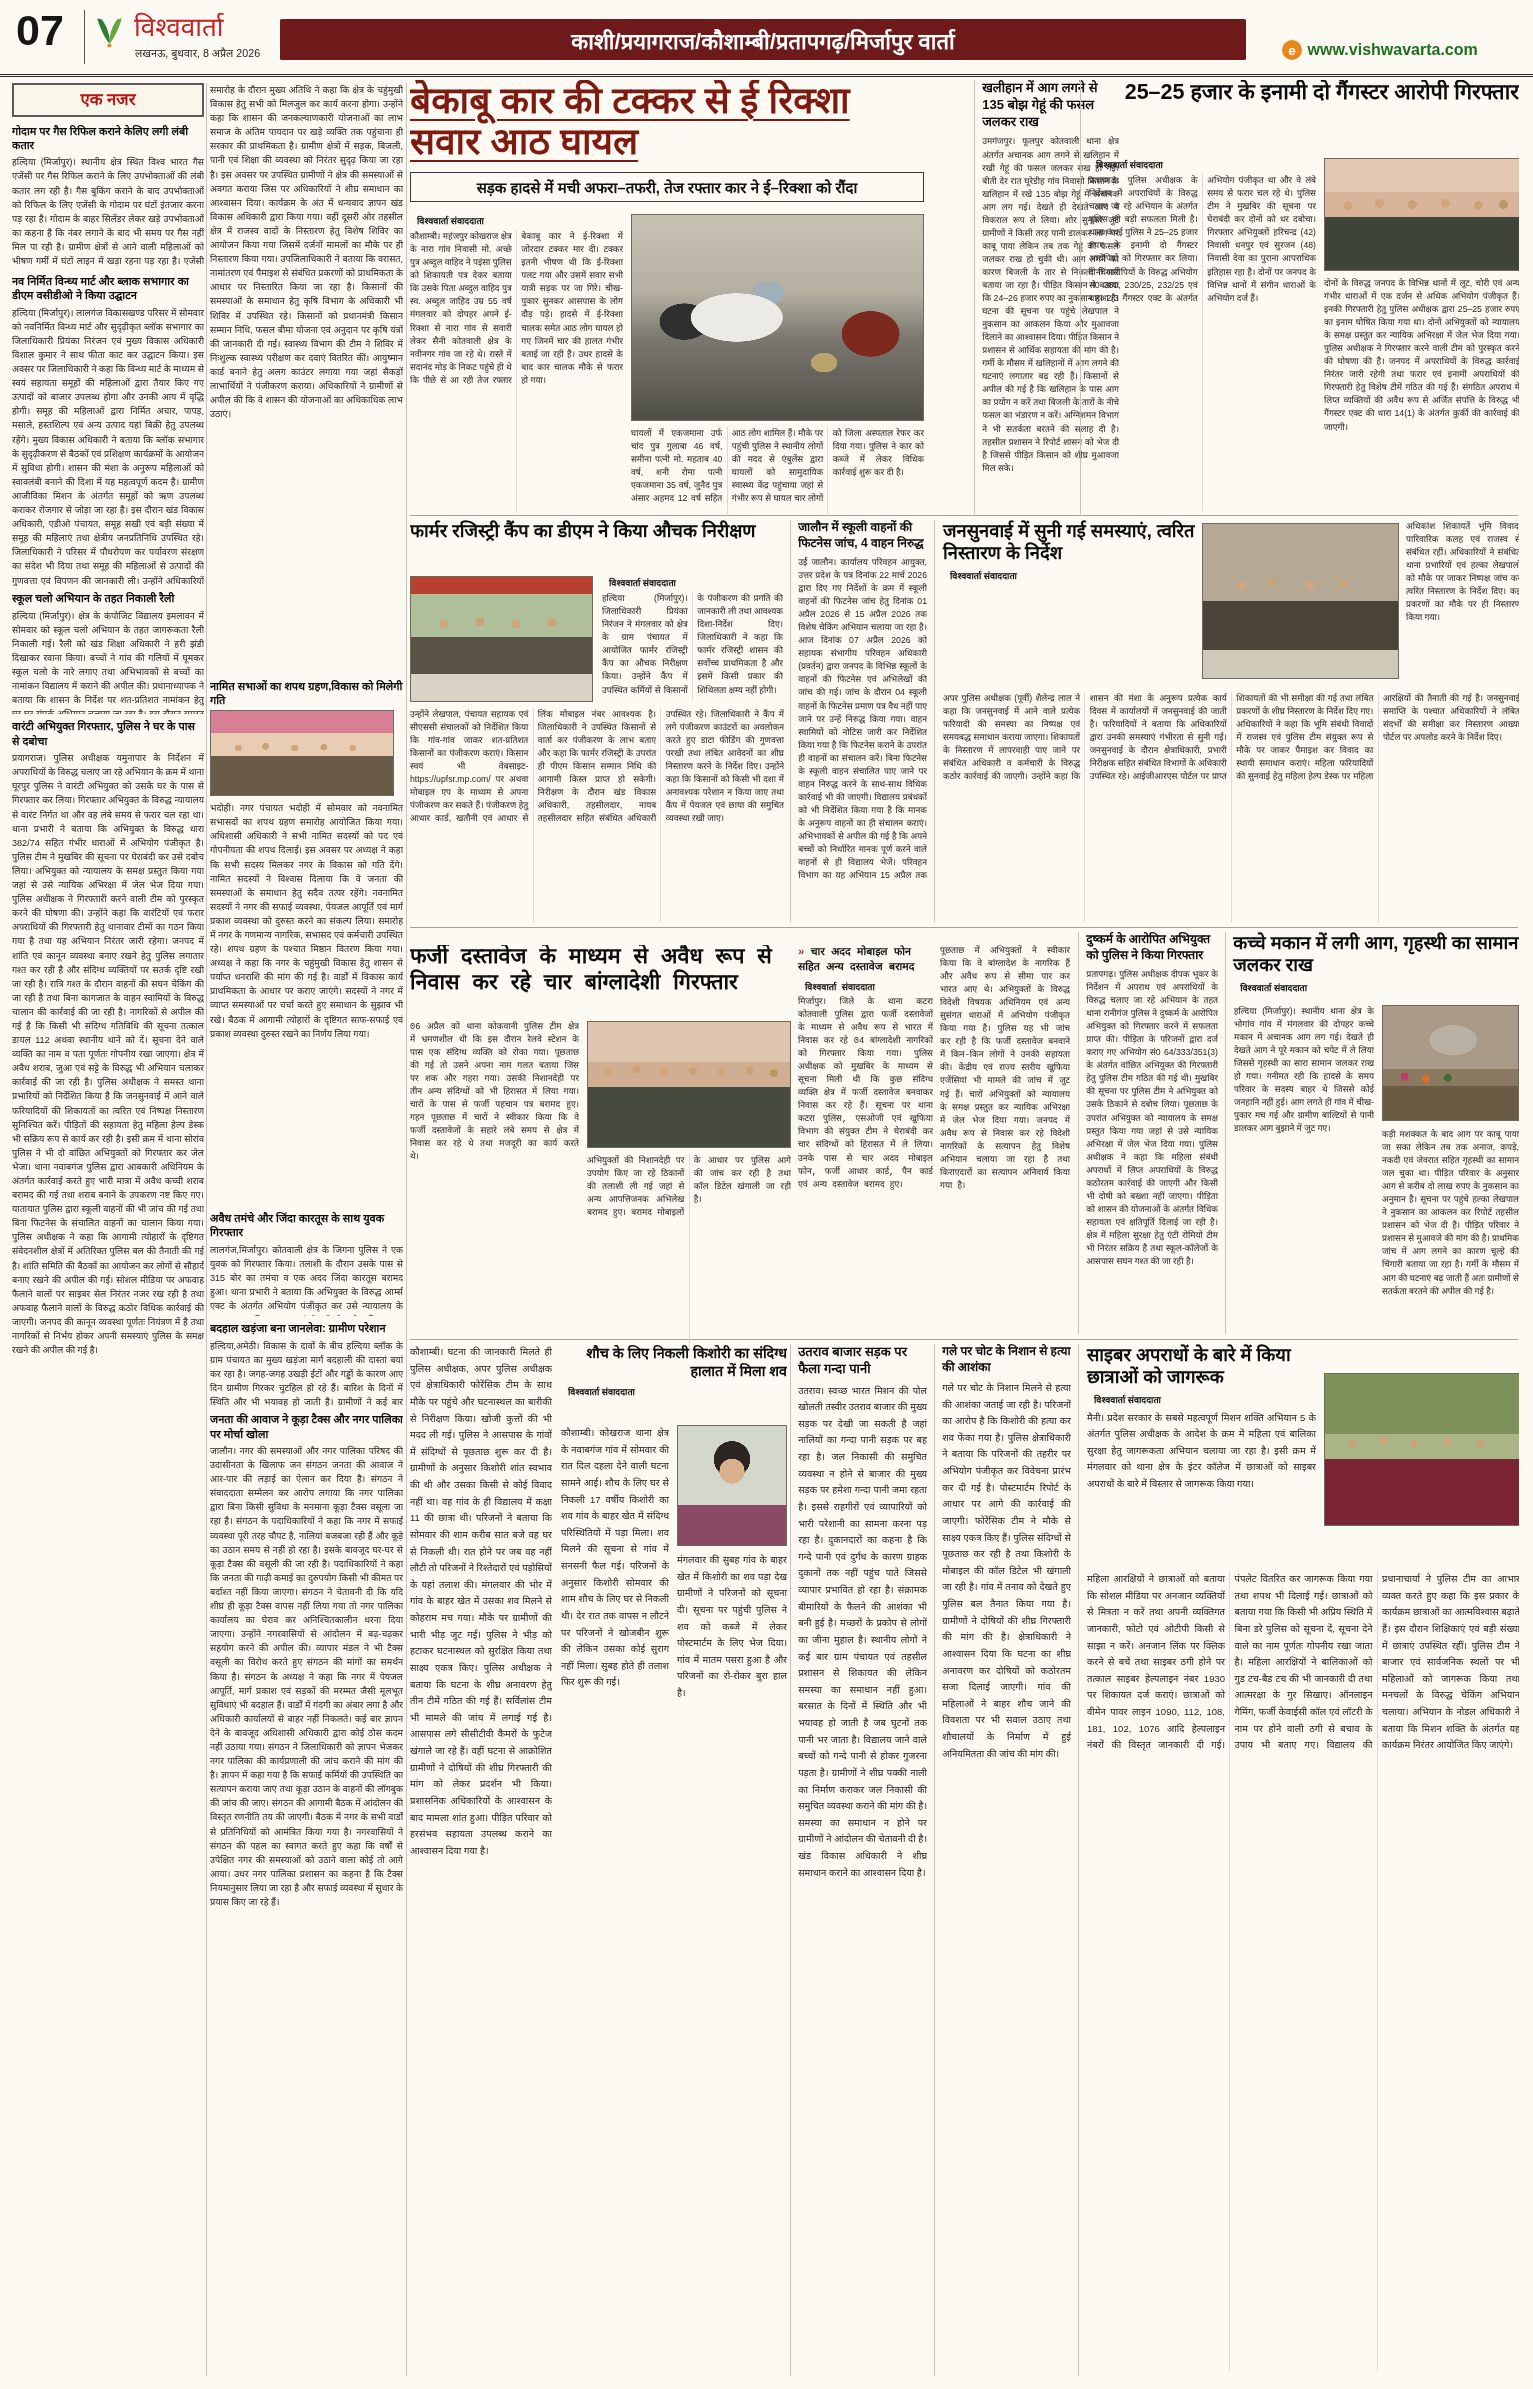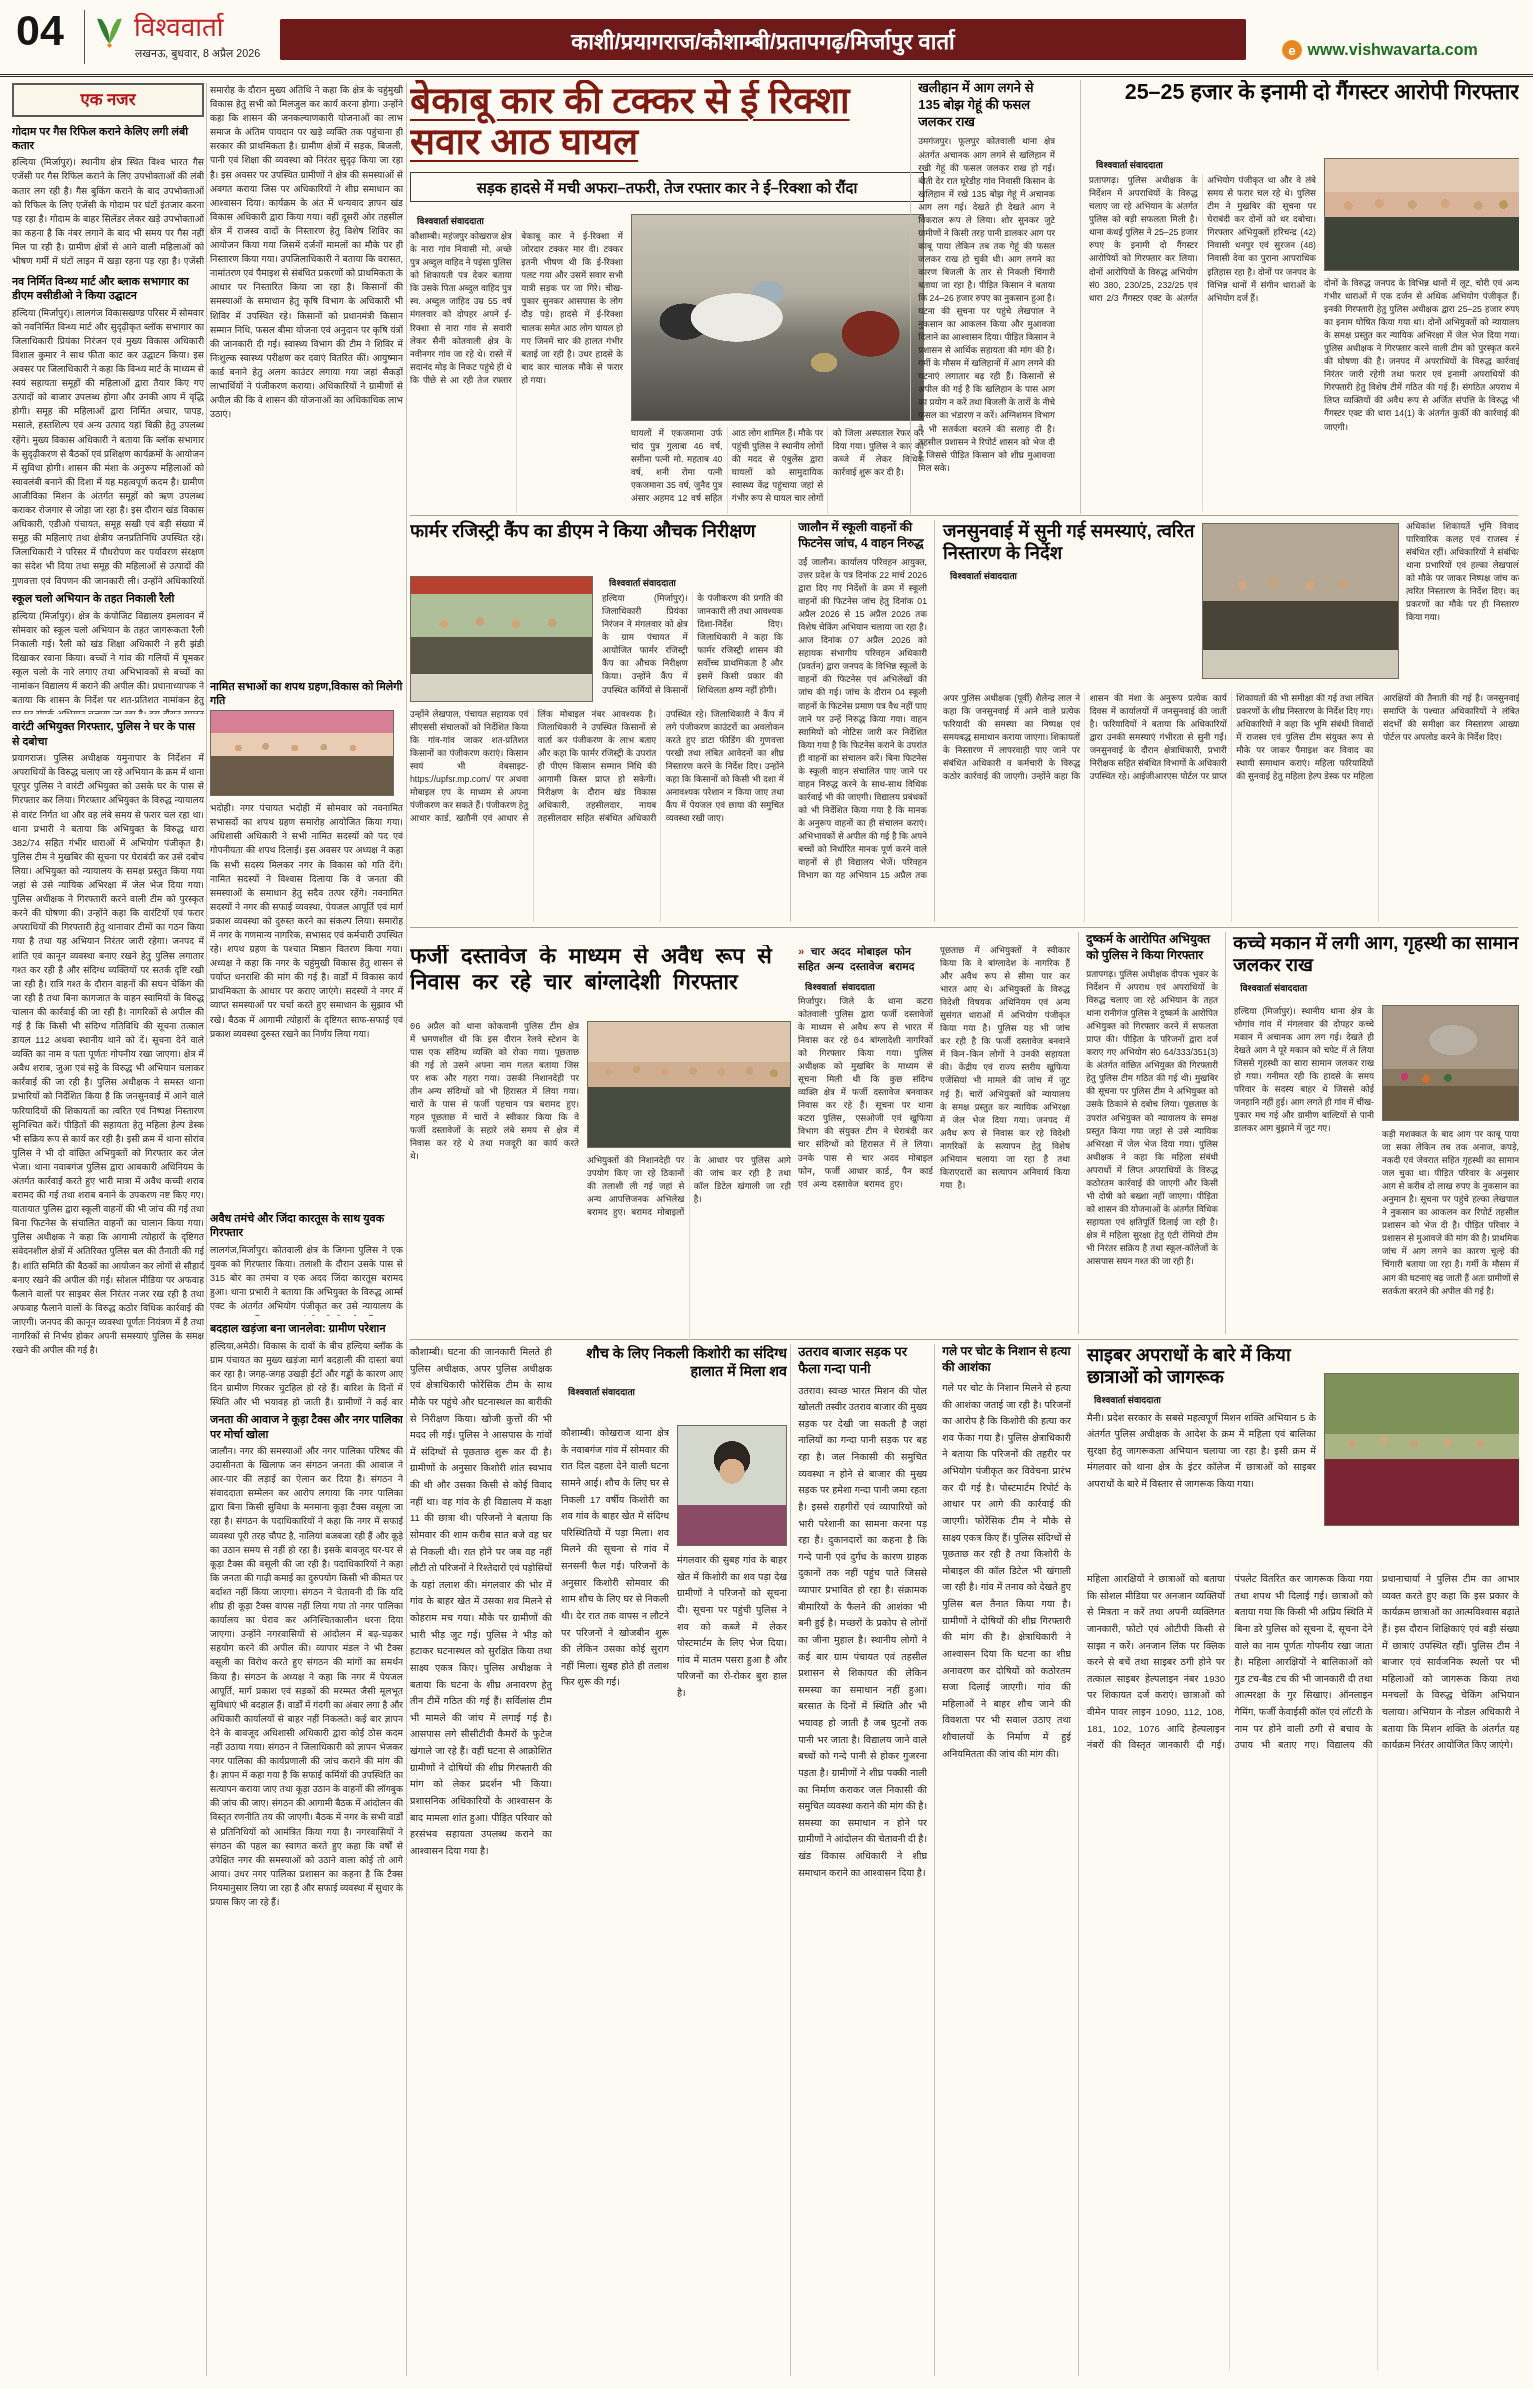--- a/index.html
+++ b/index.html
@@ -49,21 +49,21 @@
   .kicker { font-size:10.7px; font-weight:bold; line-height:1.4; color:#161616; }
   .kicker::before { content:"» "; color:#9a2b16; }
   .photo { position:absolute; border:0.8px solid #6e6a60; }
 </style>
 </head>
 <body>
 
 <div class="page">
 
   <div class="header">
-    <div class="pgnum">04</div>
+    <div class="pgnum">07</div>
     <div class="hdr-div"></div>
     <div class="logo">
       <svg width="35" height="35" viewBox="0 0 40 40">
         <path d="M6 5 C10 19 16 29 20 34 C21 26 17 13 11 6 Z" fill="#2e7d32"></path>
         <path d="M34 5 C30 19 24 29 20 34 C19 26 23 13 29 6 Z" fill="#63a83e"></path>
         <circle cx="20" cy="36" r="2.4" fill="#e8871e"></circle>
       </svg>
     </div>
     <div class="masthead">विश्ववार्ता</div>
     <div class="dateline">लखनऊ, बुधवार, 8 अप्रैल 2026</div>
@@ -141,21 +141,21 @@
       background:
       radial-gradient(ellipse 76px 40px at 36% 50%,#eceae4 0 60%,transparent 61%),
       radial-gradient(ellipse 41px 30px at 18% 52%,#2f2f2f 0 60%,transparent 61%),
       radial-gradient(ellipse 27px 20.7px at 47% 38%,#9fb0b8 0 58%,transparent 59%),
       radial-gradient(ellipse 52px 41px at 82% 58%,#7c2a20 0 55%,transparent 56%),
       radial-gradient(ellipse 24px 17.5px at 66% 72%,#b8a36a 0 55%,transparent 56%),
       linear-gradient(180deg,#c7c2b4 0%,#b4afa1 38%,#7a786f 60%,#4e4d47 100%);"></div>
     <div class="body-text cols3" style="position:absolute;left:221px;top:347px;width:293px;height:87px;">घायलों में एकजमाना उर्फ चांद पुत्र गुलाबा 46 वर्ष, समीना पत्नी मो. महताब 40 वर्ष, शनी रोमा पत्नी एकजमाना 35 वर्ष, जुनैद पुत्र अंसार अहमद 12 वर्ष सहित आठ लोग शामिल हैं। मौके पर पहुंची पुलिस ने स्थानीय लोगों की मदद से एंबुलेंस द्वारा घायलों को सामुदायिक स्वास्थ्य केंद्र पहुंचाया जहां से गंभीर रूप से घायल चार लोगों को जिला अस्पताल रेफर कर दिया गया। पुलिस ने कार को कब्जे में लेकर विधिक कार्रवाई शुरू कर दी है।</div>
   </div>
 
-  <div class="blk vr" style="left:910px;top:80px;width:145px;height:434px;">
+  <div class="blk vr" style="left:974px;top:80px;width:145px;height:434px;">
     <div class="h-sm" style="font-size:13px;">खलीहान में आग लगने से 135 बोझ गेहूं की फसल जलकर राख</div>
     <div class="body-text" style="height:353px;margin-top:4.8px;">उमगंजपुर। फूलपुर कोतवाली थाना क्षेत्र अंतर्गत अचानक आग लगने से खलिहान में रखी गेहूं की फसल जलकर राख हो गई। बीती देर रात घूरेडीह गांव निवासी किसान के खलिहान में रखे 135 बोझ गेहूं में अचानक आग लग गई। देखते ही देखते आग ने विकराल रूप ले लिया। शोर सुनकर जुटे ग्रामीणों ने किसी तरह पानी डालकर आग पर काबू पाया लेकिन तब तक गेहूं की फसल जलकर राख हो चुकी थी। आग लगने का कारण बिजली के तार से निकली चिंगारी बताया जा रहा है। पीड़ित किसान ने बताया कि 24–26 हजार रुपए का नुकसान हुआ है। घटना की सूचना पर पहुंचे लेखपाल ने नुकसान का आकलन किया और मुआवजा दिलाने का आश्वासन दिया। पीड़ित किसान ने प्रशासन से आर्थिक सहायता की मांग की है। गर्मी के मौसम में खलिहानों में आग लगने की घटनाएं लगातार बढ़ रही हैं। किसानों से अपील की गई है कि खलिहान के पास आग का प्रयोग न करें तथा बिजली के तारों के नीचे फसल का भंडारण न करें। अग्निशमन विभाग ने भी सतर्कता बरतने की सलाह दी है। तहसील प्रशासन ने रिपोर्ट शासन को भेज दी है जिससे पीड़ित किसान को शीघ्र मुआवजा मिल सके।</div>
   </div>
 
   <div class="blk vr" style="left:1080px;top:80px;width:439px;height:434px;">
     <div class="h-xl" style="text-align:right;">25–25 हजार के इनामी दो गैंगस्टर आरोपी गिरफ्तार</div>
     <div style="position:absolute;left:8px;top:78px;width:227px;height:355px;">
       <div class="byline">विश्ववार्ता संवाददाता</div>
       <div class="body-text cols2" style="height:337px;">प्रतापगढ़। पुलिस अधीक्षक के निर्देशन में अपराधियों के विरुद्ध चलाए जा रहे अभियान के अंतर्गत पुलिस को बड़ी सफलता मिली है। थाना कंधई पुलिस ने 25–25 हजार रुपए के इनामी दो गैंगस्टर आरोपियों को गिरफ्तार कर लिया। दोनों आरोपियों के विरुद्ध अभियोग सं0 380, 230/25, 232/25 एवं धारा 2/3 गैंगस्टर एक्ट के अंतर्गत अभियोग पंजीकृत था और वे लंबे समय से फरार चल रहे थे। पुलिस टीम ने मुखबिर की सूचना पर घेराबंदी कर दोनों को धर दबोचा। गिरफ्तार अभियुक्तों हरिचन्द्र (42) निवासी धनपुर एवं सुरजन (48) निवासी देवा का पुराना आपराधिक इतिहास रहा है। दोनों पर जनपद के विभिन्न थानों में संगीन धाराओं के अभियोग दर्ज हैं।</div>
     </div>

